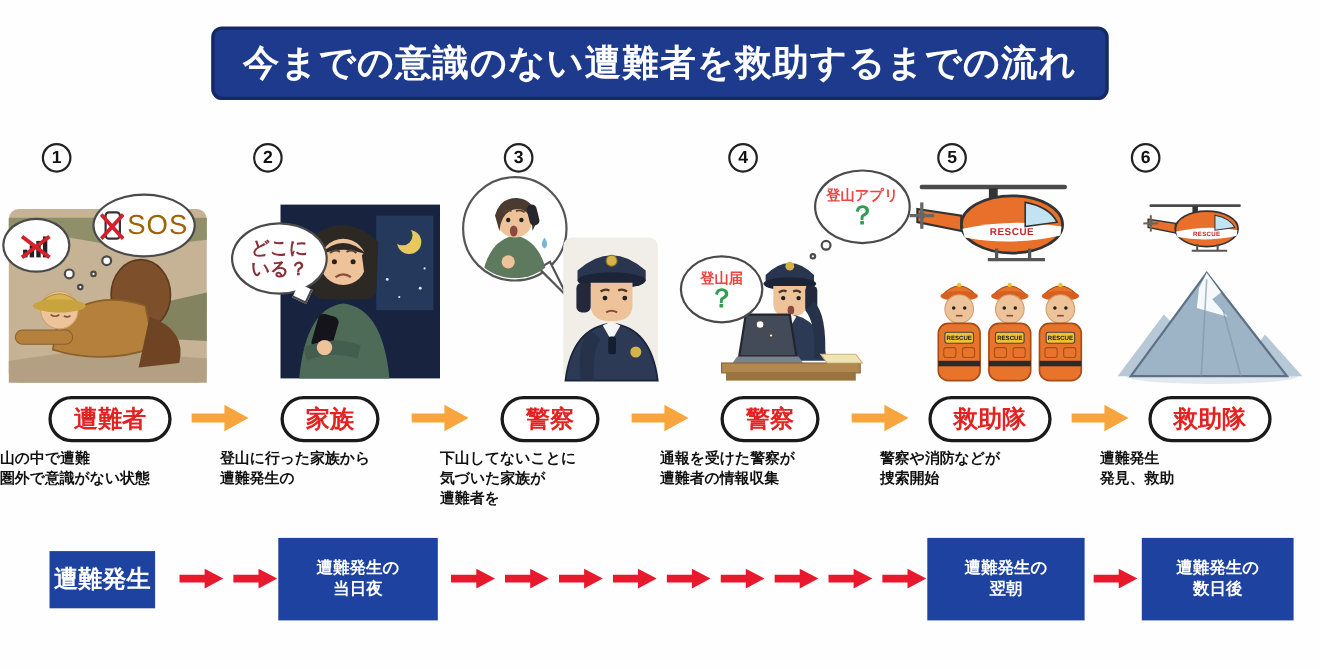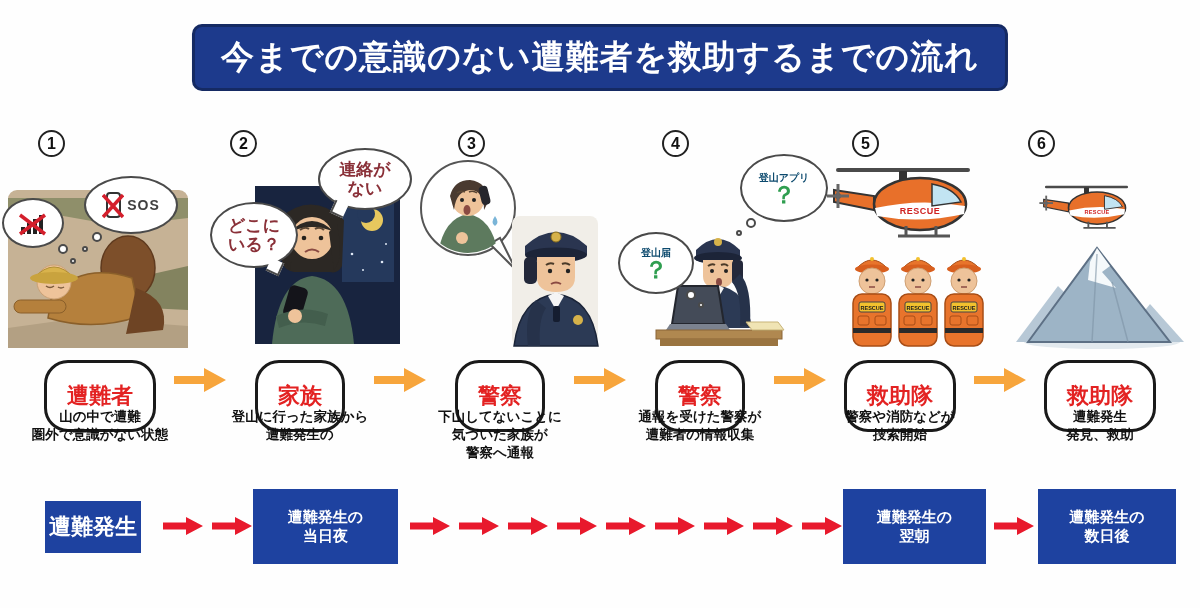--- a/index.html
+++ b/index.html
@@ -25,39 +25,39 @@
   .step-col:nth-child(6) .step-number{left:28px}
   .illustration{position:absolute;top:28px;left:0;width:200px;height:196px}
   .scene{position:absolute;left:0;top:0;width:200px;height:196px;overflow:visible}
 
   
   .bubble{position:absolute;background:#fff;border:2.5px solid #4a4a4a;border-radius:50%;
     display:flex;flex-direction:column;align-items:center;justify-content:center;text-align:center;
     font-weight:bold;z-index:3}
   .bubble .txt{white-space:pre-line;line-height:1.12}
   .b-red{color:#8a3038;font-size:17px}
-  .b-green-l1{color:#0c4a6e;font-size:10px}
+  .b-green-l1{color:#ef4444;font-size:13px}
   .b-green-q{color:#2f9e50;font-size:24px;line-height:.8}
   .sos-row{display:flex;align-items:center;gap:3px}
-  .sos-text{color:#404040;font-size:14px;font-weight:bold;letter-spacing:1px}
+  .sos-text{color:#a16207;font-size:25px;font-weight:normal;letter-spacing:1px}
   .dot{position:absolute;background:#fff;border:2px solid #4a4a4a;border-radius:50%}
   .tail{position:absolute;width:14px;height:14px;background:#fff;
     border-right:2.5px solid #4a4a4a;border-bottom:2.5px solid #4a4a4a}
   .tail.dl{left:12px;bottom:-8px;transform:rotate(115deg)}
   .tail.dr{right:14px;bottom:-8px;transform:rotate(25deg)}
 
   
   .labels-row{position:absolute;top:360px;left:0;width:1200px;height:46px}
   .label-pill{position:absolute;top:0;transform:translateX(-50%);background:#fff;border:3px solid #1a1a1a;
-    border-radius:24px;padding:18px 20px;font-size:22px;font-weight:bold;color:#e32222;white-space:nowrap}
+    border-radius:24px;padding:3px 20px;font-size:22px;font-weight:bold;color:#e32222;white-space:nowrap}
   .orange-arrow{position:absolute;top:7px;transform:translateX(-50%)}
 
   
   .desc-row{position:absolute;top:408px;left:0;width:1200px;display:flex}
-  .desc{width:200px;text-align:center;font-size:13.5px;font-weight:bold;color:#111;
+  .desc{width:200px;font-size:13.5px;font-weight:bold;color:#111;
     line-height:1.32;white-space:pre-line}
 
   
   .timeline-row{position:absolute;top:488px;left:0;width:1200px;height:82px}
   .t-box{position:absolute;background:#1e42a0;color:#fff;font-weight:bold;display:flex;align-items:center;
     justify-content:center;text-align:center;white-space:pre-line;line-height:1.22}
   .t-box.single{font-size:22px}
   .t-box.multi{font-size:15px}
   .arrows{position:absolute;display:flex;align-items:center;gap:9px}
 
@@ -164,25 +164,20 @@
             <path d="M115 71 q5 -3 9 1" stroke="#5a4634" stroke-width="2" fill="none"></path>
             <circle cx="104" cy="80" r="2.3" fill="#26211c"></circle>
             <circle cx="121" cy="80" r="2.3" fill="#26211c"></circle>
             <path d="M105 94 q7 -5 14 0" stroke="#8a4a42" stroke-width="2" fill="none"></path>
             <path d="M72 186 Q78 122 112 118 Q148 122 154 186 Z" fill="#4e6b58"></path>
             <rect x="86" y="128" width="19" height="32" rx="5" fill="#14141a" transform="rotate(16 95 144)"></rect>
             <path d="M76 158 Q102 146 128 156 L125 168 Q102 160 79 170 Z" fill="#435e4d"></path>
             <circle cx="95" cy="158" r="7" fill="#eec39a"></circle>
           </g>
         </svg>
-        <div class="bubble" style="left:118px;top:-10px;width:94px;height:62px">
-          <span class="txt b-red">連絡が
-ない</span>
-          <span class="tail dl"></span>
-        </div>
         <div class="bubble" style="left:10px;top:44px;width:88px;height:66px">
           <span class="txt b-red">どこに
 いる？</span>
           <span class="tail dr"></span>
         </div>
       </div>
     </div>
 
     <div class="step-col">
       <span class="step-number">3</span>
@@ -373,21 +368,21 @@
         </svg></span>
   </div>
 
   <div class="desc-row">
     <div class="desc">山の中で遭難
 圏外で意識がない状態</div>
     <div class="desc">登山に行った家族から
 遭難発生の</div>
     <div class="desc">下山してないことに
 気づいた家族が
-警察へ通報</div>
+遭難者を</div>
     <div class="desc">通報を受けた警察が
 遭難者の情報収集</div>
     <div class="desc">警察や消防などが
 捜索開始</div>
     <div class="desc">遭難発生
 発見、救助</div>
   </div>
 
   <div class="timeline-row">
     <div class="t-box single" style="left:45px;top:13px;width:96px;height:52px">

